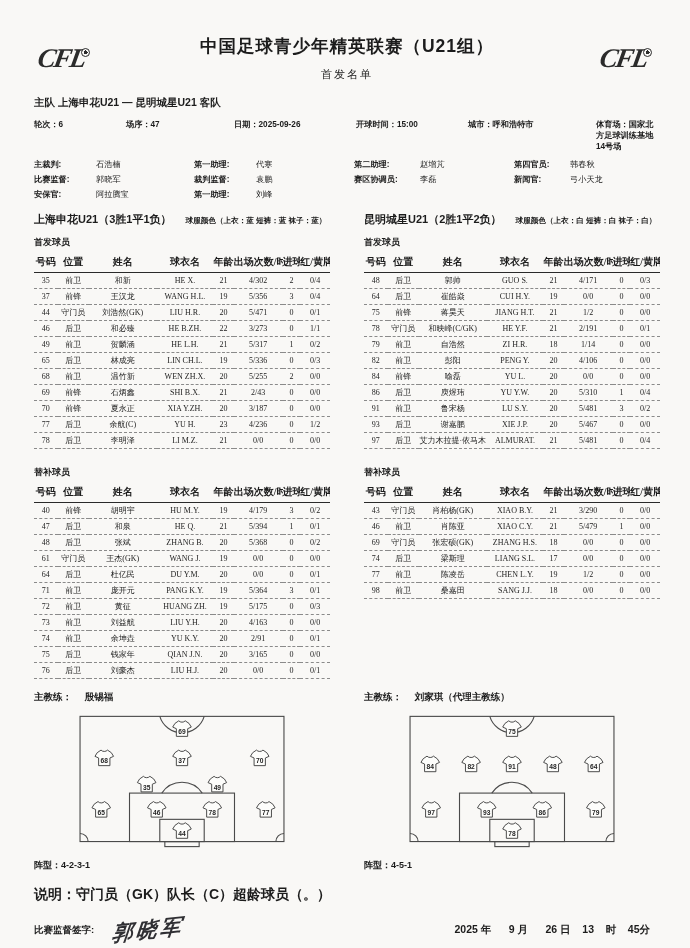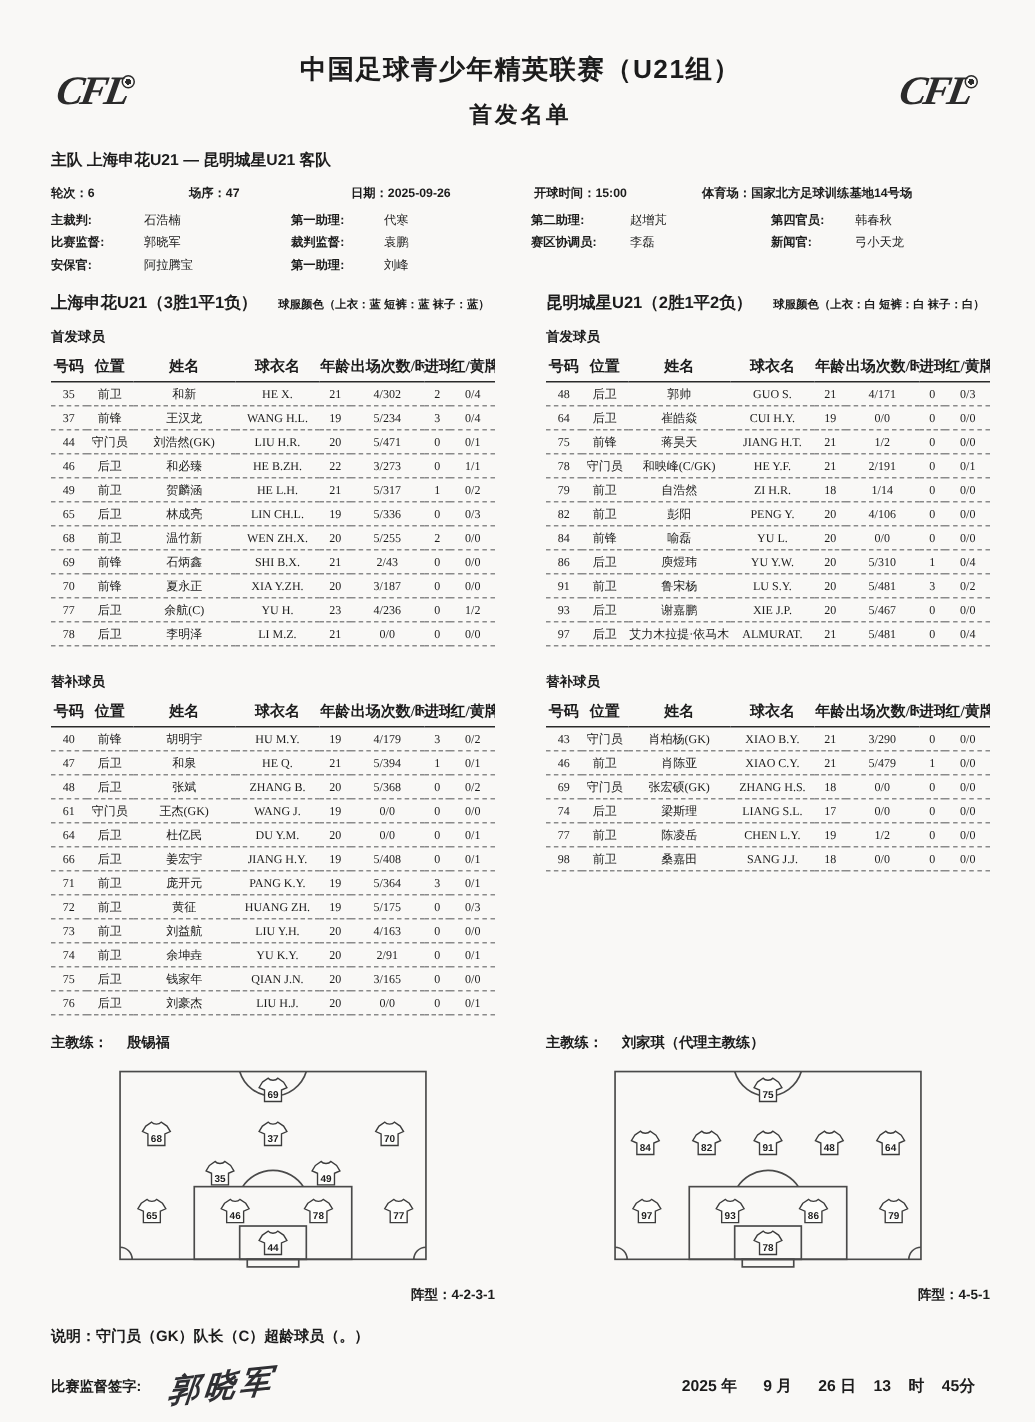--- a/index.html
+++ b/index.html
@@ -16,21 +16,21 @@
   
   .hdr { display:flex; align-items:center; justify-content:space-between; }
   .cfl-logo { width:64px; text-align:center; }
   .cfl-text { font-family:"Liberation Serif", serif; font-weight:bold; font-style:italic;
     font-size:27px; color:#2b2b2b; letter-spacing:-2px; display:inline-block; transform:skewX(-10deg); }
   .cfl-ball { display:inline-block; width:9px; height:9px; border:1.5px solid #2b2b2b; border-radius:50%;
     position:relative; top:-10px; left:-4px; background:
     radial-gradient(circle at 50% 50%, #2b2b2b 0 2px, transparent 2px); }
   .titles { text-align:center; flex:1; }
   .title-main { font-size:17.5px; font-weight:bold; letter-spacing:1px; }
-  .title-sub { font-size:15px; font-weight:bold; margin-top:9px; letter-spacing:2px; }
+  .title-sub { font-size:11px; font-weight:normal; margin-top:9px; letter-spacing:2px; }
   
   .teams-line { font-size:10.5px; font-weight:bold; margin-top:14px; }
   .info-row { display:flex; margin-top:9px; font-size:8.2px; font-weight:bold; }
   .info-row span { margin-right:0; }
   .info-row .i0{width:92px} .info-row .i1{width:108px} .info-row .i2{width:122px}
   .info-row .i3{width:112px} .info-row .i4{width:128px} .info-row .i5{flex:1}
   .officials { margin-top:7px; font-size:8.2px; }
   .off-row { display:flex; margin-top:4px; }
   .off-pair { display:flex; }
   .off-pair .ol { font-weight:bold; }
@@ -49,23 +49,23 @@
     border-bottom:1.5px solid #2a2a2a; padding:2px 0 3px; white-space:nowrap; overflow:hidden; }
   td { font-size:8px; text-align:center; padding:2.5px 0; border-bottom:1px dashed #8a8a8a;
     overflow:hidden; line-height:1.25; }
   col.c0{width:8%} col.c1{width:10.5%} col.c2{width:23%} col.c3{width:19%}
   col.c4{width:7%} col.c5{width:16.5%} col.c6{width:6%} col.c7{width:10%}
   
   .coach-line { font-size:9.5px; font-weight:bold; margin-top:12px; }
   .coach-line .cv { margin-left:10px; }
   .pitch-wrap { margin-top:8px; text-align:center; }
   .pitch { display:block; margin:0 auto; }
-  .formation { font-size:9px; font-weight:bold; margin-top:5px; text-align:right; }
+  .formation { font-size:9px; font-weight:bold; margin-top:5px; text-align:left; }
   
-  .notes { font-size:10px; font-weight:bold; margin-top:14px; }
+  .notes { font-size:14px; font-weight:bold; margin-top:14px; }
   .sig-row { display:flex; align-items:center; margin-top:12px; }
   .sig-label { font-size:9.5px; font-weight:bold; }
   .sig-name { font-family:"Liberation Serif", serif; font-style:italic; font-weight:bold;
     font-size:21px; color:#2f2f33; transform:rotate(-6deg) skewX(-12deg); display:inline-block;
     margin-left:18px; letter-spacing:3px; }
   .sig-date { font-size:10.5px; font-weight:bold; white-space:pre; margin-left:auto; margin-right:10px; }
 </style>
 </head>
 <body>
 
@@ -84,20 +84,21 @@
     </div>
   </div>
 
   <div class="teams-line">主队 上海申花U21 — 昆明城星U21 客队</div>
 
   <div class="info-row">
     <span class="i0">轮次：6</span>
     <span class="i1">场序：47</span>
     <span class="i2">日期：2025-09-26</span>
     <span class="i3">开球时间：15:00</span>
+    <span class="i4">城市：呼和浩特市</span>
     <span class="i5">体育场：国家北方足球训练基地14号场</span>
   </div>
 
   <div class="officials">
     <div class="off-row">
       <span class="off-pair op0">
           <span class="ol">主裁判:</span>
           <span class="ov">石浩楠</span>
         </span>
       <span class="off-pair op1">
@@ -183,21 +184,21 @@
               <td>4/302</td>
               <td>2</td>
               <td>0/4</td>
             </tr>
             <tr>
               <td>37</td>
               <td>前锋</td>
               <td>王汉龙</td>
               <td>WANG H.L.</td>
               <td>19</td>
-              <td>5/234</td>
+              <td>5/356</td>
               <td>3</td>
               <td>0/4</td>
             </tr>
             <tr>
               <td>44</td>
               <td>守门员</td>
               <td>刘浩然(GK)</td>
               <td>LIU H.R.</td>
               <td>20</td>
               <td>5/471</td>
@@ -499,30 +500,20 @@
               <td>0</td>
               <td>0/0</td>
             </tr>
             <tr>
               <td>64</td>
               <td>后卫</td>
               <td>杜亿民</td>
               <td>DU Y.M.</td>
               <td>20</td>
               <td>0/0</td>
-              <td>0</td>
-              <td>0/1</td>
-            </tr>
-            <tr>
-              <td>66</td>
-              <td>后卫</td>
-              <td>姜宏宇</td>
-              <td>JIANG H.Y.</td>
-              <td>19</td>
-              <td>5/408</td>
               <td>0</td>
               <td>0/1</td>
             </tr>
             <tr>
               <td>71</td>
               <td>前卫</td>
               <td>庞开元</td>
               <td>PANG K.Y.</td>
               <td>19</td>
               <td>5/364</td>

